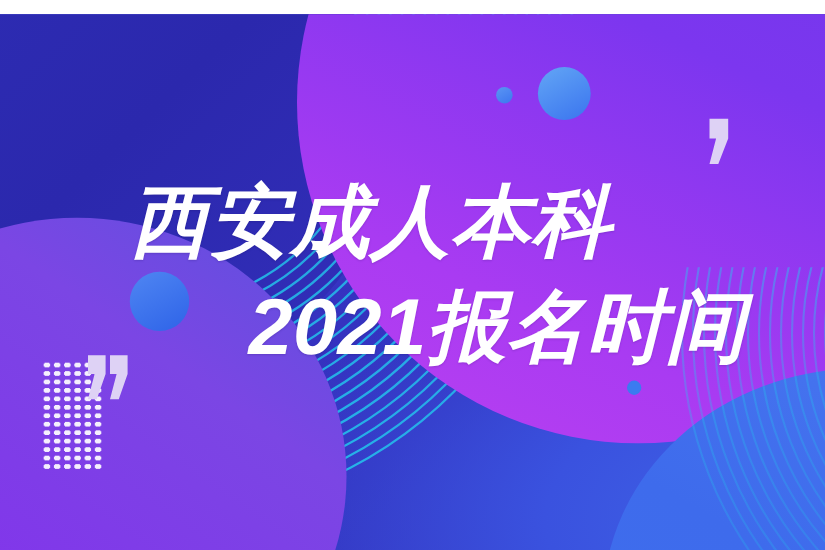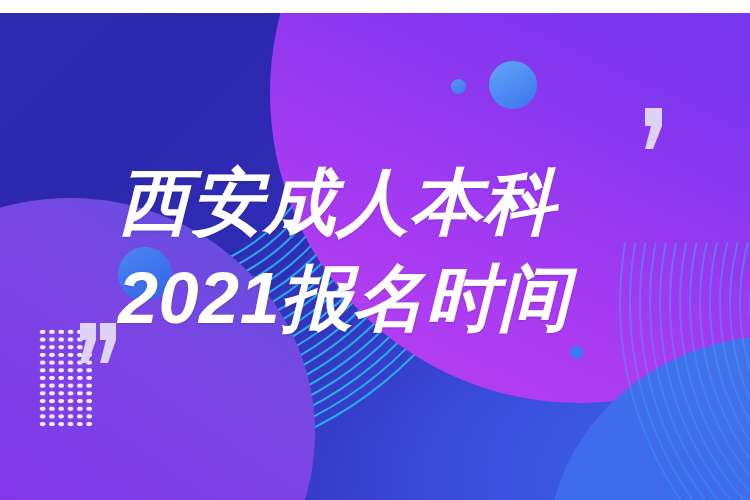--- a/index.html
+++ b/index.html
@@ -153,20 +153,21 @@
     font-size: 72px;
     font-weight: 700;
     font-style: italic;
     letter-spacing: 1px;
     line-height: 1.33;
     white-space: nowrap;
     text-shadow: 0 1px 2px rgba(20,10,80,.18);
   }
   .headline-line.l2 {
     letter-spacing: 0.5px;
+    text-align: right;
   }
 </style>
 </head>
 <body>
 
 <div id="banner">
 
   <div class="layer bg-base"></div>
 
   <div class="layer tl-wedge"></div>

